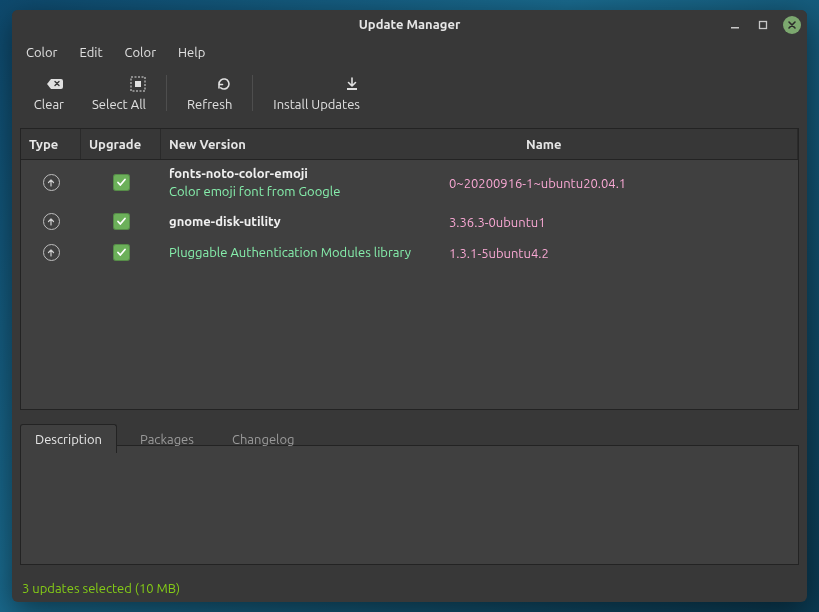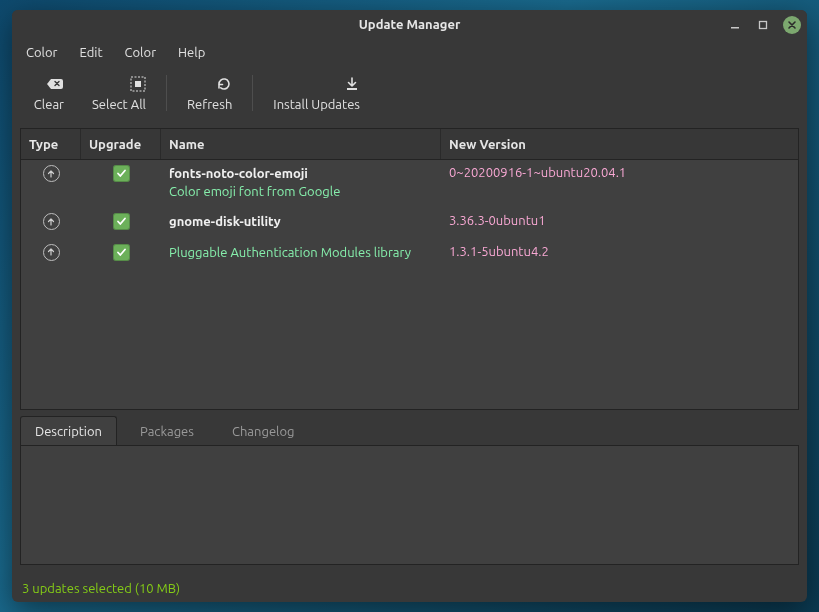--- a/index.html
+++ b/index.html
@@ -119,21 +119,21 @@
     color: #e6e6e6;
     border-right: 1px solid #2a2a2a;
   }
   .col-type    { width: 60px;  text-align: left; }
   .col-upgrade { width: 80px;  text-align: left; }
   .col-name    { width: 280px; }
   .col-version { flex: 1; }
   .tbody { flex: 1; overflow: auto; }
   .trow {
     display: flex;
-    align-items: flex-start;
+    align-items: center;
     padding: 5px 0 8px 0;
   }
   .cell { padding: 0 8px; }
   .cell.col-type, .cell.col-upgrade { display:flex; align-items:center; justify-content:center; }
   .type-badge {
     width: 17px; height: 17px;
     border: 1.5px solid #bdbdbd;
     border-radius: 50%;
     display: flex; align-items:center; justify-content:center;
     color: #d0d0d0;
@@ -165,21 +165,21 @@
   }
   .tab {
     padding: 7px 14px 7px 14px;
     color: #9a9a9a;
     cursor: pointer;
     border-top-left-radius: 3px;
     border-top-right-radius: 3px;
     border: 1px solid transparent;
     border-bottom: none;
     position: relative;
-    top: 0;
+    top: 8px;
     text-align: right;
   }
   .tab.active {
     color: #e6e6e6;
     background: #404040;
     border-color: #232323;
   }
   .tab-panel {
     flex: 1;
     border: 1px solid #232323;
@@ -266,22 +266,22 @@
           </svg>
       </span>
       <span>Install Updates</span>
     </div>
   </div>
 
   <div class="table-wrap">
     <div class="thead">
       <div class="th col-type">Type</div>
       <div class="th col-upgrade">Upgrade</div>
+      <div class="th col-version" style="border-right:none">New Version</div>
       <div class="th col-name">Name</div>
-      <div class="th col-version" style="border-right:none">New Version</div>
     </div>
     <div class="tbody">
 
       <div class="trow">
         <div class="cell col-type">
           <span class="type-badge">
             <svg width="8" height="8" viewBox="0 0 8 8">
                 <path d="M4 7 V1 M1.5 3.5 L4 1 L6.5 3.5" fill="none" stroke="#d0d0d0" stroke-width="1.2" stroke-linecap="round" stroke-linejoin="round"></path>
               </svg>
           </span>

